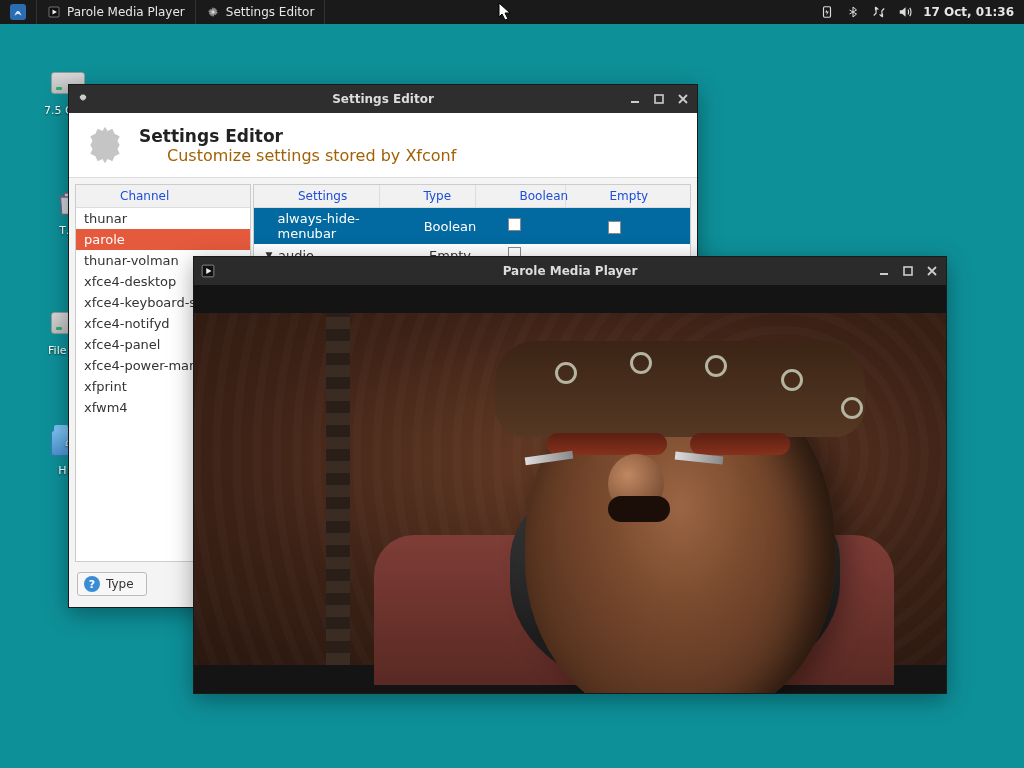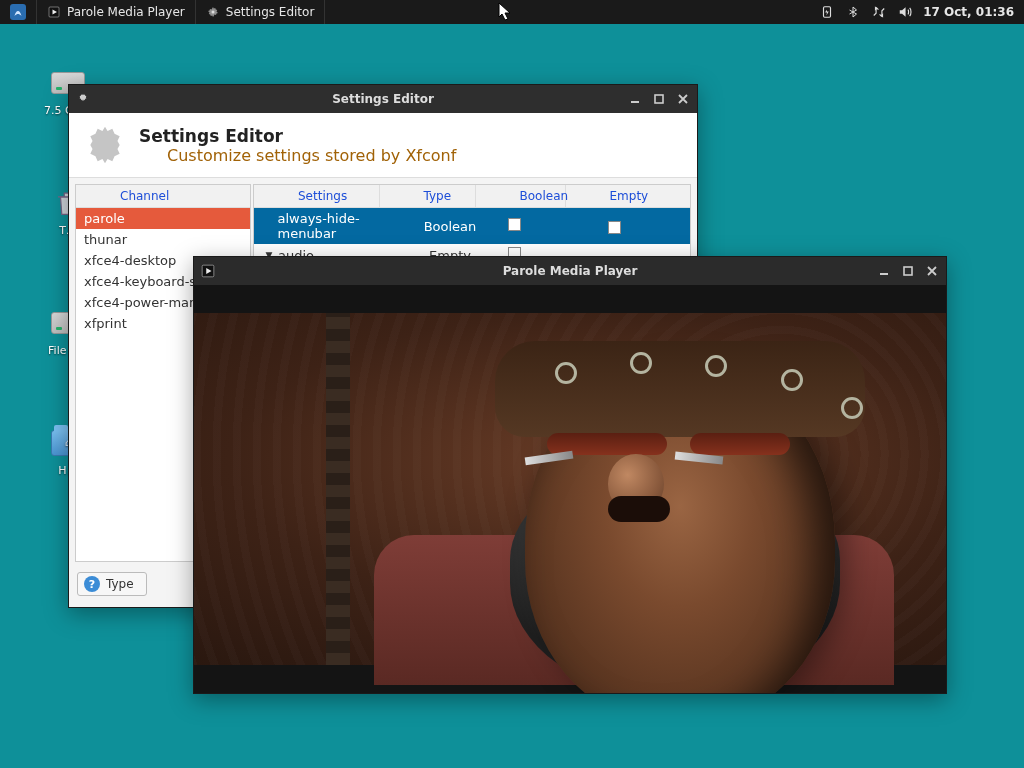--- a/index.html
+++ b/index.html
@@ -269,26 +269,30 @@
       <div class="sub">Customize settings stored by Xfconf</div>
     </div>
   </div>
 
   <div class="settings-body">
     <div class="se-panel se-left">
       <div class="se-header-row">
         <div class="se-h" style="flex:1">Channel</div>
       </div>
       <div id="channel-rows">
+          <div class="se-row">thunar</div>
           <div class="se-row selected">parole</div>
-          <div class="se-row">thunar</div>
+          <div class="se-row">thunar-volman</div>
           <div class="se-row">xfce4-desktop</div>
           <div class="se-row">xfce4-keyboard-sho…</div>
+          <div class="se-row">xfce4-notifyd</div>
+          <div class="se-row">xfce4-panel</div>
           <div class="se-row">xfce4-power-manag…</div>
           <div class="se-row">xfprint</div>
+          <div class="se-row">xfwm4</div>
         </div>
     </div>
     <div class="se-panel se-right">
       <div class="se-header-row">
         <div class="se-h" style="flex:1">Settings</div>
         <div class="se-h" style="width:60px">Type</div>
         <div class="se-h" style="width:54px">Boolean</div>
         <div class="se-h" style="flex:1">Empty</div>
       </div>
       <div id="property-rows">

